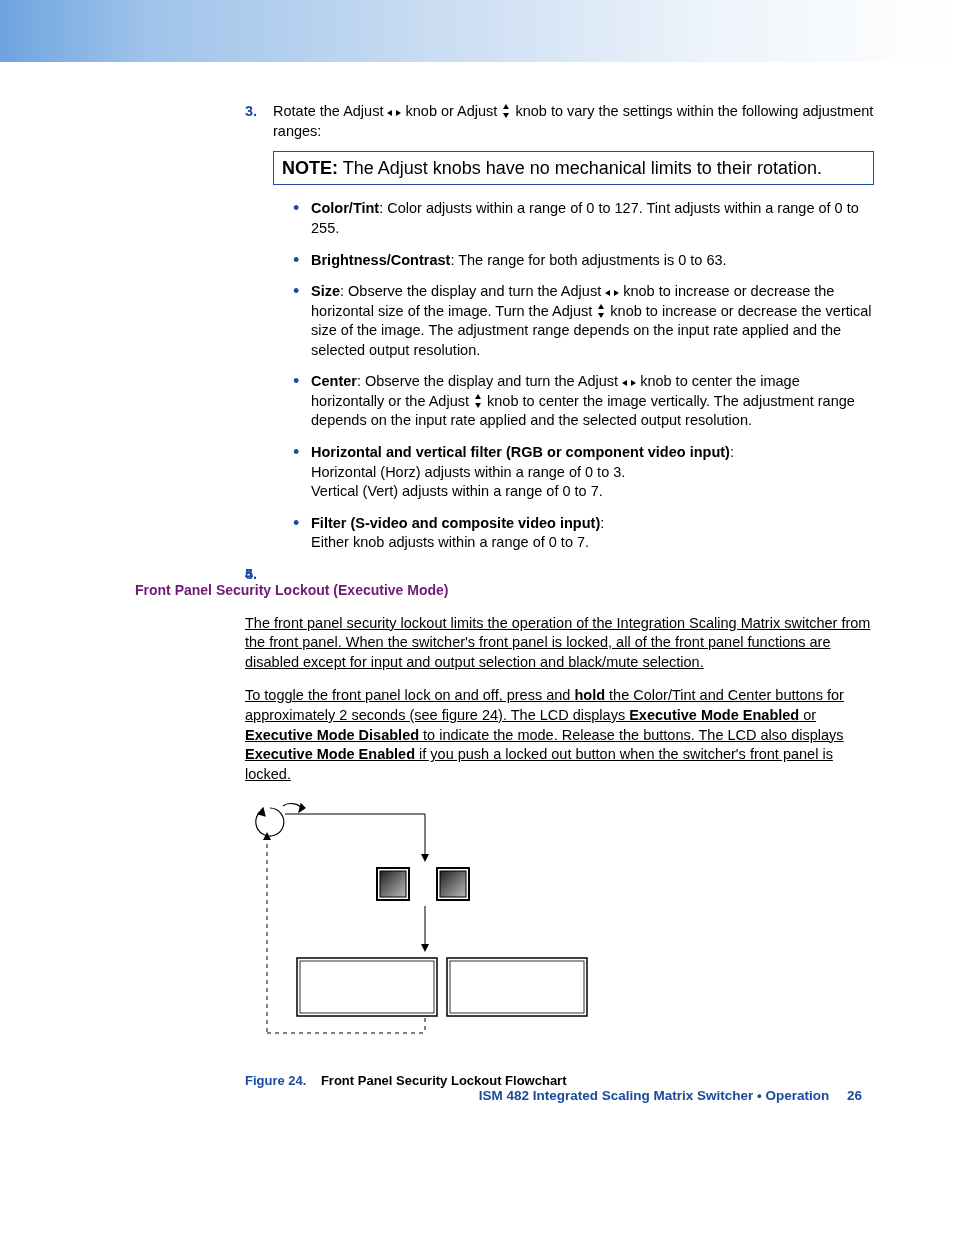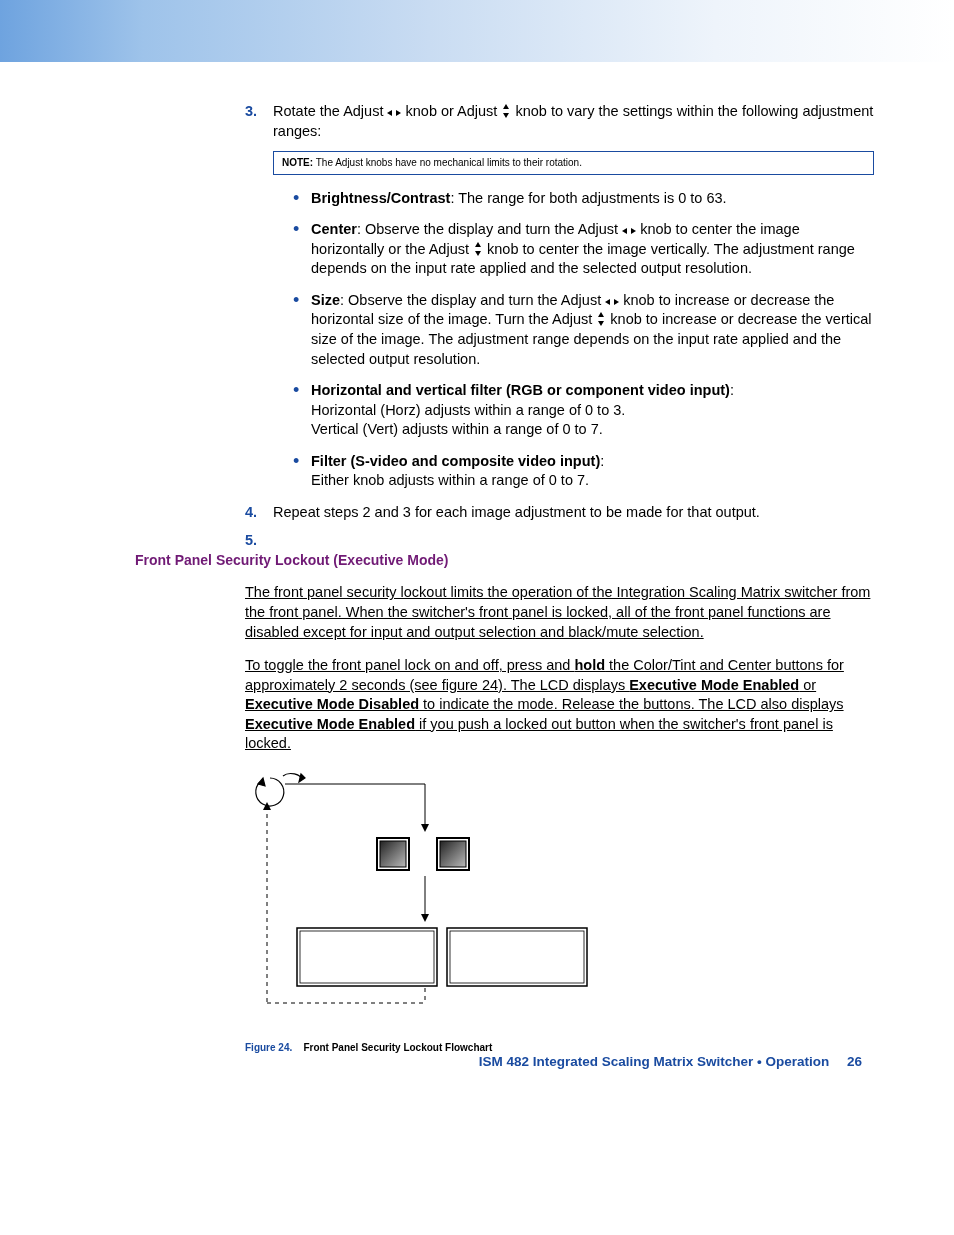--- a/index.html
+++ b/index.html
@@ -19,38 +19,38 @@
   }
   .content { padding: 40px 80px 40px 80px; }
   .indent-block { margin-left: 165px; }
   ol.main-list { list-style: none; }
   ol.main-list > li { margin-bottom: 8px; position: relative; padding-left: 28px; }
   .li-num { position:absolute; left:0; top:0; color:#1a4ba0; font-weight:bold; }
   .note-box {
     border: 1px solid #1a4ba0;
     padding: 4px 8px;
     margin: 10px 0 14px 0;
-    font-size: 10px;
+    font-size: 18px;
   }
   .note-box .note-label { font-weight: bold; }
   ul.bullets { list-style: none; margin: 8px 0 8px 20px; }
   ul.bullets > li { position: relative; padding-left: 18px; margin-bottom: 12px; }
   ul.bullets > li::before {
     content: "•"; position: absolute; left: 0; top: 0;
     color: #1a4ba0; font-size: 18px; line-height: 1;
   }
   .b { font-weight: bold; }
   h2.section-heading {
     color: #701a75;
     font-size: 14px;
     font-weight: bold;
     margin: 28px 0 14px 55px;
   }
   .para-block p { margin-bottom: 14px; margin-left: 165px; text-decoration: underline; }
-  .fig-caption { color:#1a4ba0; font-weight:bold; font-size:10px; margin: 18px 0 0 165px; }
+  .fig-caption { color:#1a4ba0; font-weight:bold; font-size:13px; margin: 18px 0 0 165px; }
   .fig-caption .cap-text { color:#000; }
   .footer {
     position: absolute; bottom: 24px; right: 92px;
     color:#1a4ba0; font-weight:bold; font-size:13.5px;
   }
   .footer .pg { margin-left: 14px; }
   .icon-inline { display:inline-block; vertical-align:-2px; }
   .diagram-wrap { margin-left: 165px; margin-top: 8px; }
 </style>
 </head>
@@ -71,55 +71,57 @@
             <polygon points="5,0 2,5 8,5" fill="#000"></polygon>
             <polygon points="5,14 2,9 8,9" fill="#000"></polygon>
           </svg><span> knob to vary the settings within the following adjustment ranges:</span>
 
         <div class="note-box">
           <span class="note-label">NOTE:</span><span>  The Adjust knobs have no mechanical limits to their rotation.</span>
         </div>
 
         <ul class="bullets">
           <li>
+            <span class="b">Color/Tint</span><span>:  Color adjusts within a range of 0 to 127. Tint adjusts within a range of 0 to 255.</span>
+          </li>
+          <li>
             <span class="b">Brightness/Contrast</span><span>:  The range for both adjustments is 0 to 63.</span>
+          </li>
+          <li>
+            <span class="b">Size</span><span>: Observe the display and turn the Adjust </span><svg class="icon-inline" width="14" height="10" viewBox="0 0 14 10">
+                <polygon points="0,5 5,2 5,8"></polygon>
+                <polygon points="14,5 9,2 9,8"></polygon>
+              </svg><span> knob to increase or decrease the horizontal size of the image.  Turn the Adjust </span><svg class="icon-inline" width="10" height="14" viewBox="0 0 10 14">
+                <polygon points="5,0 2,5 8,5"></polygon>
+                <polygon points="5,14 2,9 8,9"></polygon>
+              </svg><span> knob to increase or decrease the vertical size of the image.  The adjustment range depends on the input rate applied and the selected output resolution.</span>
           </li>
           <li>
             <span class="b">Center</span><span>: Observe the display and turn the Adjust </span><svg class="icon-inline" width="14" height="10" viewBox="0 0 14 10">
                 <polygon points="0,5 5,2 5,8"></polygon>
                 <polygon points="14,5 9,2 9,8"></polygon>
               </svg><span> knob to center the image horizontally or the Adjust </span><svg class="icon-inline" width="10" height="14" viewBox="0 0 10 14">
                 <polygon points="5,0 2,5 8,5"></polygon>
                 <polygon points="5,14 2,9 8,9"></polygon>
               </svg><span> knob to center the image vertically.  The adjustment range depends on the input rate applied and the selected output resolution.</span>
-          </li>
-          <li>
-            <span class="b">Size</span><span>: Observe the display and turn the Adjust </span><svg class="icon-inline" width="14" height="10" viewBox="0 0 14 10">
-                <polygon points="0,5 5,2 5,8"></polygon>
-                <polygon points="14,5 9,2 9,8"></polygon>
-              </svg><span> knob to increase or decrease the horizontal size of the image.  Turn the Adjust </span><svg class="icon-inline" width="10" height="14" viewBox="0 0 10 14">
-                <polygon points="5,0 2,5 8,5"></polygon>
-                <polygon points="5,14 2,9 8,9"></polygon>
-              </svg><span> knob to increase or decrease the vertical size of the image.  The adjustment range depends on the input rate applied and the selected output resolution.</span>
           </li>
           <li>
             <span class="b">Horizontal and vertical filter (RGB or component video input)</span>:<br>
             <span>Horizontal (Horz) adjusts within a range of 0 to 3.</span><br>
             <span>Vertical (Vert) adjusts within a range of 0 to 7.</span>
           </li>
           <li>
             <span class="b">Filter (S-video and composite video input)</span>:<br>
             <span>Either knob adjusts within a range of 0 to 7.</span>
           </li>
         </ul>
       </li>
 
       <li>
         <span class="li-num">4.</span>
-        <span>Repeat steps 2 and 3 for each image adjustment to be made for that output.</span>
       </li>
       <li>
         <span class="li-num">5.</span>
       </li>
     </ol>
   </div>
 
   <h2 class="section-heading">Front Panel Security Lockout (Executive Mode)</h2>
 
   <div class="para-block">

